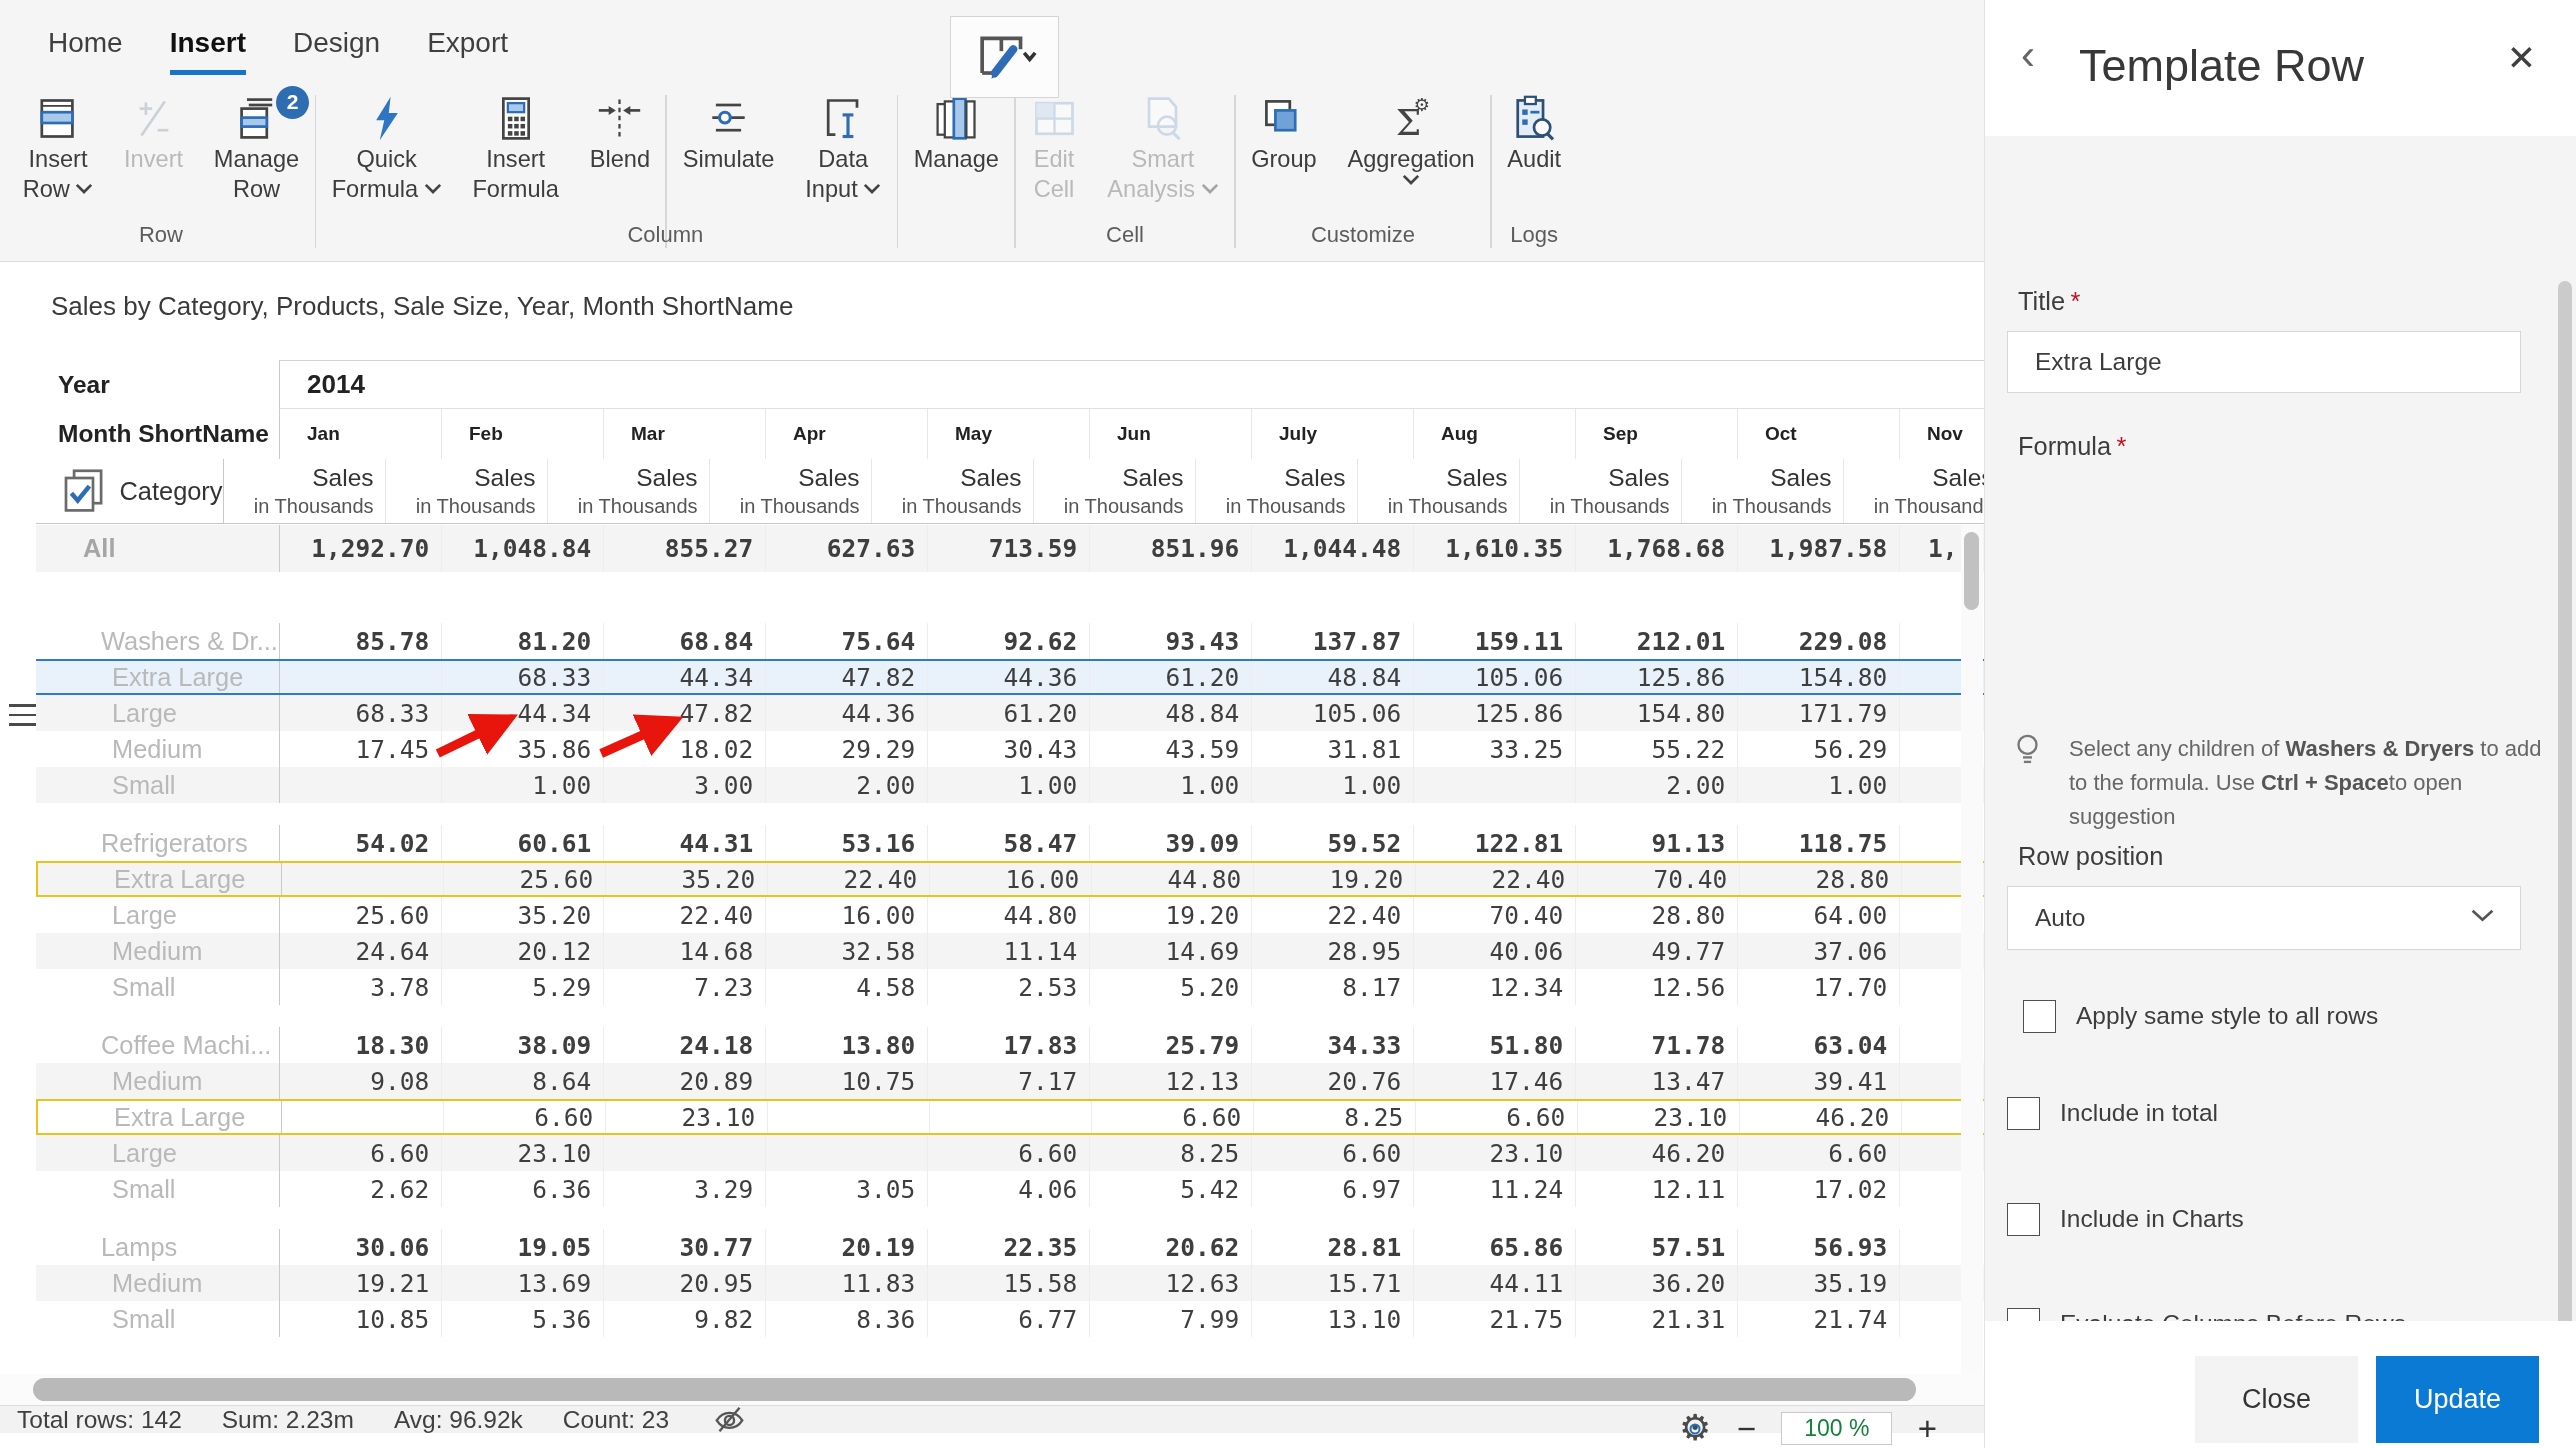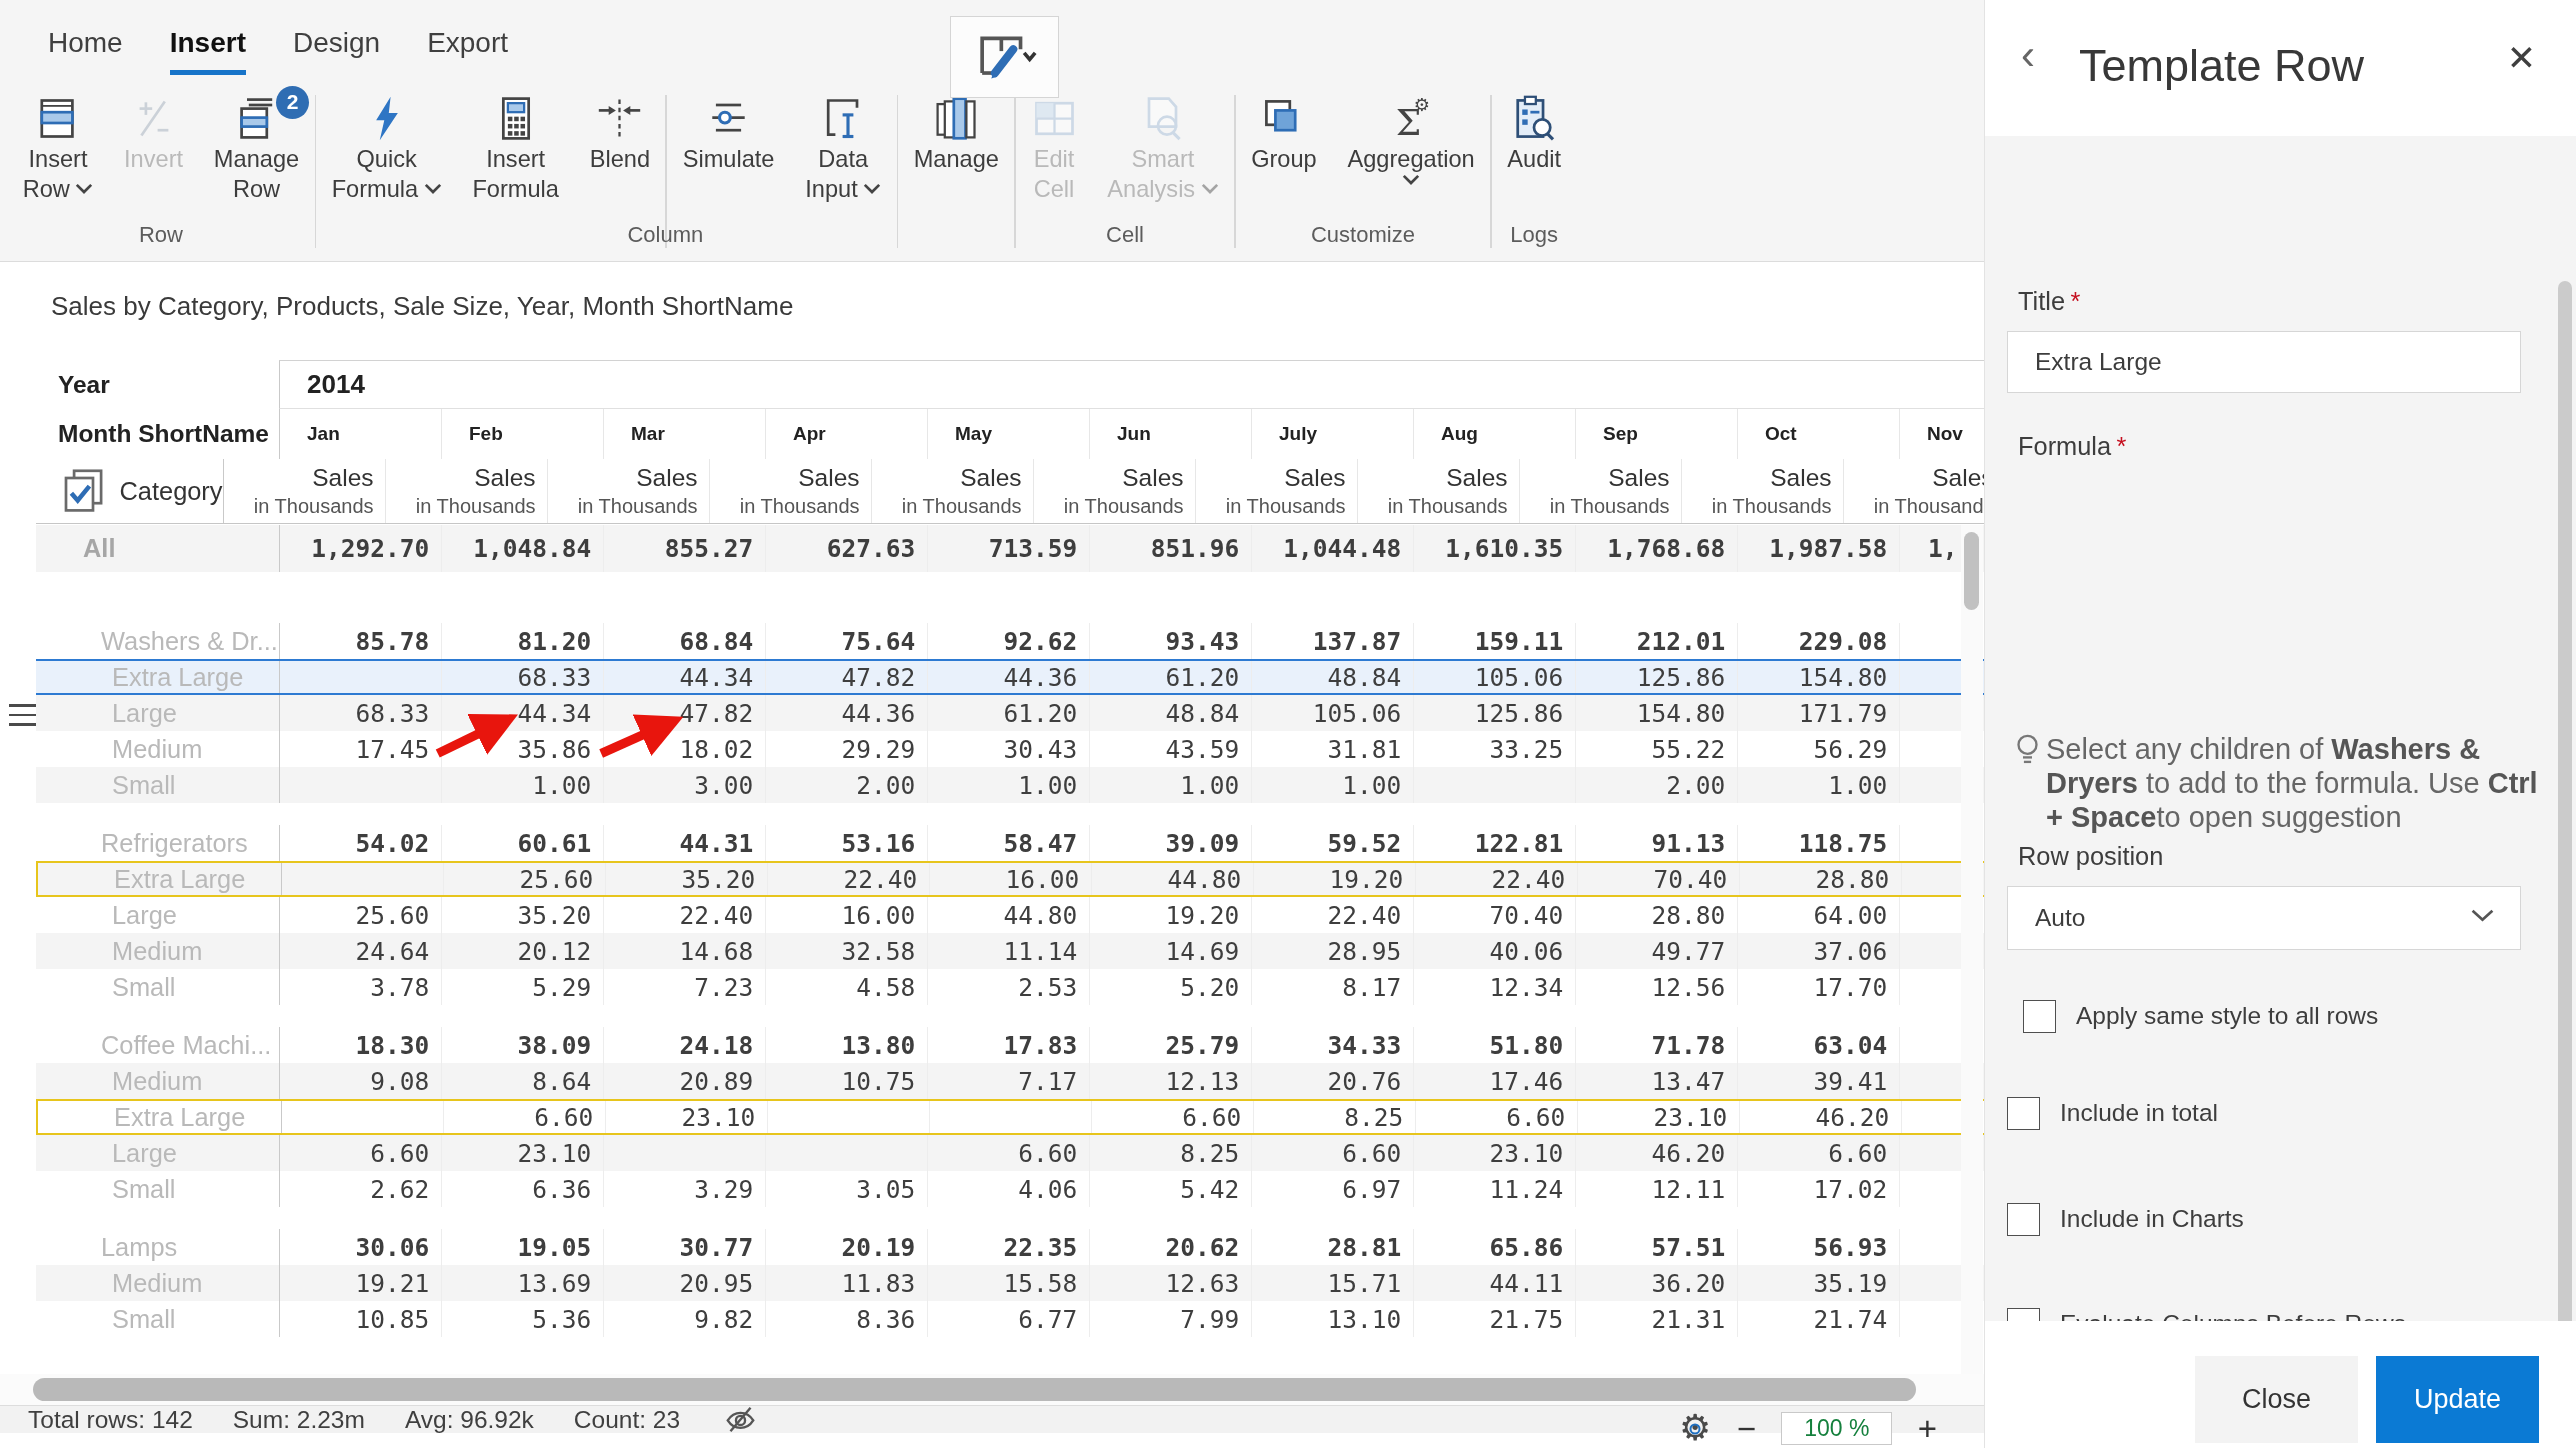--- a/index.html
+++ b/index.html
@@ -62,41 +62,41 @@
   .row.yel{border:2.7px solid #e7c51c;border-right:none;}
   #drag-handle{position:absolute;left:9px;top:704px;width:27px;height:22px;display:flex;flex-direction:column;justify-content:space-between;cursor:grab;}
   #drag-handle div{height:2.7px;background:#4a4a4a;}
   
   #vscroll{position:absolute;left:1961px;top:525px;width:22px;height:849px;background:#fafafa;}
   #vthumb{position:absolute;left:2.7px;top:7.3px;width:15.4px;height:78px;background:#c1c1c1;border-radius:8.2px;}
   #hscroll{position:absolute;left:0px;top:1374px;width:1984px;height:31px;background:#fbfbfb;}
   #hthumb{position:absolute;left:33px;top:3.6px;width:1883px;height:23px;background:#b9b9b9;border-radius:11.8px;}
   
   #statusbar{position:absolute;left:0;top:1405px;width:1984px;height:28px;background:#f2f2f2;border-top:0.9px solid #ddd;
-      display:flex;align-items:center;gap:44px;padding-left:28px;font-size:24.5px;color:#3f3f3f;}
+      display:flex;align-items:center;gap:44px;padding-left:17px;font-size:24.5px;color:#3f3f3f;}
   #zoomctl{position:absolute;right:47px;top:0;height:44px;display:flex;align-items:center;gap:25.4px;}
   #zoombox{width:111px;height:33px;background:#fff;border:0.9px solid #c9c9c9;display:flex;align-items:center;justify-content:center;font-size:23px;color:#15803d;}
   .zbtn{font-size:33px;color:#333;line-height:33px;cursor:pointer;}
   #gear{position:relative;font-size:36px;color:#4a4a4a;line-height:36px;cursor:pointer;}
   #gear i{position:absolute;left:50%;top:54%;width:11px;height:11px;border:2.7px solid #1f6fc0;border-radius:50%;transform:translate(-50%,-50%);}
   
   #panel{position:absolute;left:1984px;top:0;width:592px;height:1448px;background:#fff;border-left:0.9px solid #e3e3e3;}
   #p-head{position:absolute;left:0;top:0;width:100%;height:136px;background:#fff;}
   #p-back{position:absolute;left:36px;top:31px;font-size:42px;color:#666;cursor:pointer;}
   #p-title{position:absolute;left:94px;top:40px;font-size:45px;color:#383838;}
   #p-close{position:absolute;right:40px;top:38px;font-size:35px;color:#3f3f3f;cursor:pointer;}
   #p-body{position:absolute;left:0;top:136px;width:100%;height:1185px;background:#f4f4f4;}
   .plabel{position:absolute;left:33px;font-size:25.4px;color:#3d3d3d;}
   .req{color:#c50f1f;margin-left:5.4px;}
   .pinput{position:absolute;left:22px;width:514px;background:#fff;border:0.9px solid #d6d6d6;display:flex;align-items:center;
       padding-left:27px;font-size:24.5px;color:#3c3c3c;}
   #f-box{position:absolute;left:22px;top:345px;width:514px;height:232px;background:#fff;border:0.9px solid #d6d6d6;
       padding:23.6px 0 0 25.4px;font-size:25.4px;}
   .tok-ref,.tok-fn{color:#1f7ad4;} .tok-op{color:#555;} .tok-num{color:#3a9c3a;}
-  #hint{position:absolute;left:29px;top:596px;width:536px;display:flex;gap:5px;color:#666;font-size:29px;line-height:34px;}
+  #hint{position:absolute;left:29px;top:596px;width:536px;display:flex;gap:28px;color:#666;font-size:22px;line-height:34px;}
   #hint b{color:#555;}
   #dropdown{top:750px;height:64px;cursor:pointer;}
   #dropdown .dd-caret{position:absolute;right:23.6px;top:20px;}
   .cbrow{position:absolute;left:22px;display:flex;align-items:center;gap:20px;height:36px;cursor:pointer;}
   .cbox{width:33px;height:33px;background:#fff;border:1.8px solid #4f4f4f;flex:none;}
   .cbtext{font-size:24.5px;color:#3d3d3d;white-space:nowrap;}
   #p-scroll{position:absolute;right:4.5px;top:145px;width:13.6px;height:1053px;background:#cbcbcb;border-radius:7.3px;}
   #p-foot{position:absolute;left:0;top:1321px;width:100%;height:127px;background:#fff;}
   .pbtn{position:absolute;top:35px;width:163px;height:87px;display:flex;align-items:center;justify-content:center;
       font-size:27px;cursor:pointer;}

